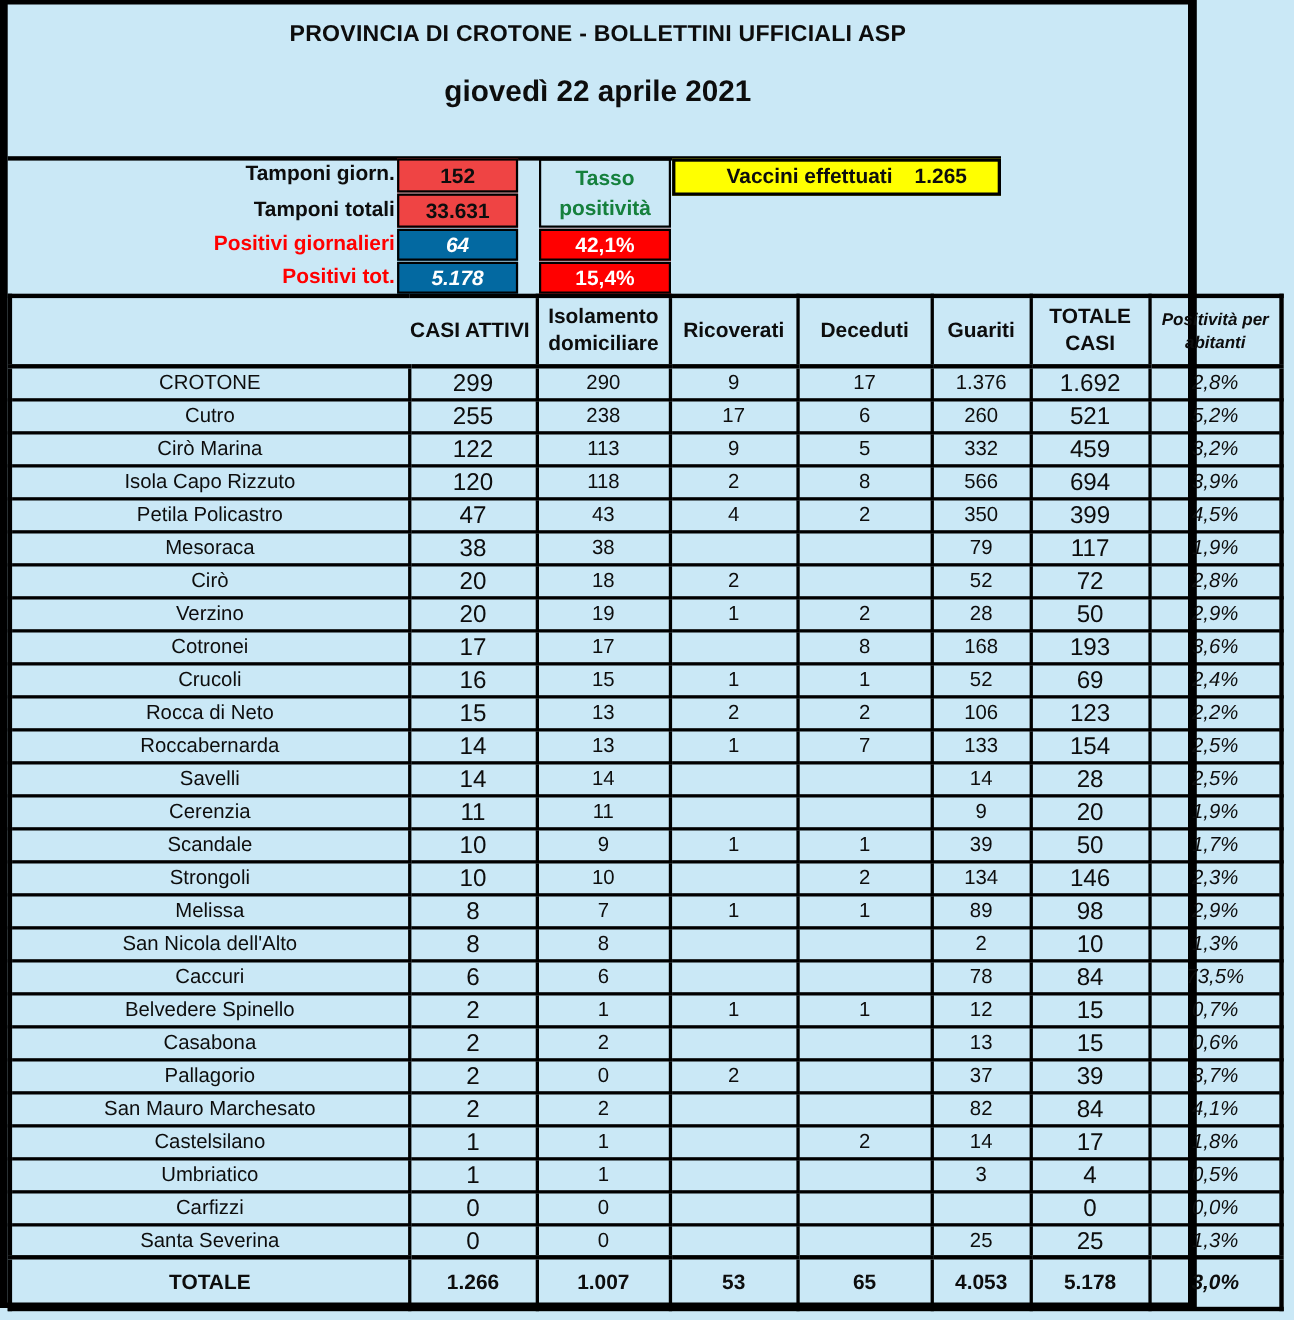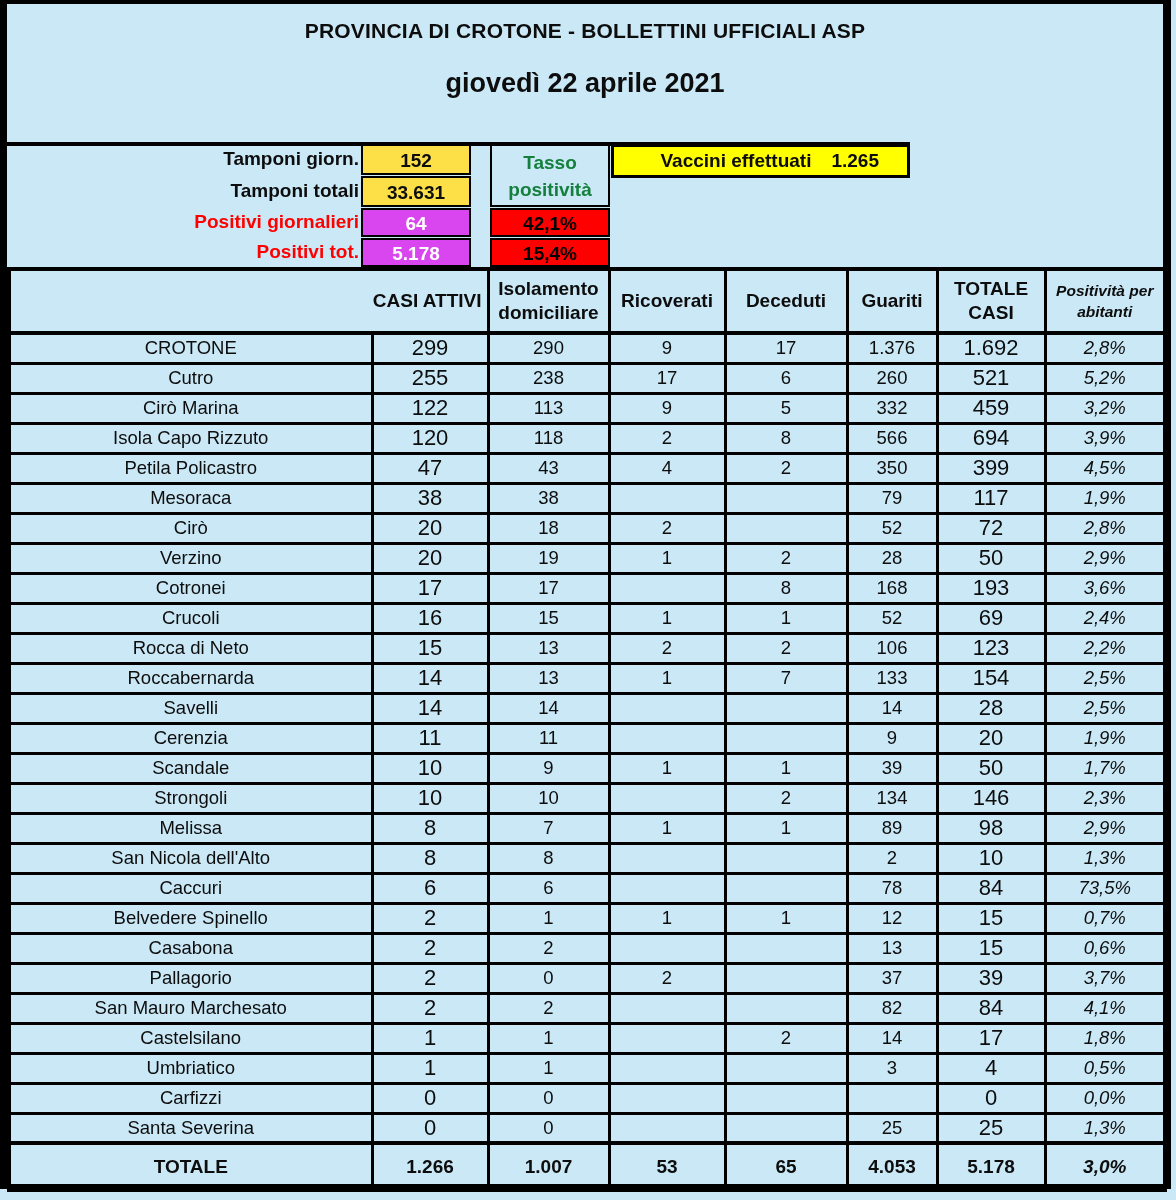--- a/index.html
+++ b/index.html
@@ -6,21 +6,21 @@
   body{
     width:1176px;height:1200px;
     background:#cae8f6;
     font-family:"Liberation Sans", sans-serif;
     color:#0d0d0d;
     position:relative;
     overflow:hidden;
   }
   .frame{
     position:absolute;left:0;top:0;
-    width:1171px;height:1189px;
+    width:1088px;height:1189px;
     box-sizing:border-box;
     border-style:solid;border-color:#000;
     border-width:4px 8px 5px 7px;
     background:#cae8f6;
   }
   
   .title-block{height:114px;text-align:center;}
   .title{padding-top:15px;font-size:21px;font-weight:bold;letter-spacing:.2px;}
   .date{margin-top:25px;font-size:27px;font-weight:bold;}
   
@@ -28,38 +28,38 @@
   .stats-topline{position:absolute;left:0;top:0;width:903px;height:4px;background:#000;}
   .stat-label{
     position:absolute;left:0;width:352px;text-align:right;
     font-weight:bold;font-size:19px;
   }
   .stat-label.red{color:#ff0000;}
   .stat-value{
     position:absolute;left:354px;width:110px;
     box-sizing:border-box;border:2px solid #000;
     font-weight:bold;font-size:19px;text-align:center;
-    background:#fde047;
-  }
-  .stat-value.red{background:#d946ef;color:#ffffff;}
+    background:#ef4444;
+  }
+  .stat-value.red{background:#0369a1;color:#ffffff;font-style:italic;}
   .r1{top:2px;height:31px;line-height:29px;}
   .r2{top:34px;height:31px;line-height:29px;}
   .r3{top:66px;height:29px;line-height:27px;}
   .r4{top:96px;height:29px;line-height:27px;}
   .tasso-box{
     position:absolute;left:483px;top:2px;width:120px;height:63px;
     box-sizing:border-box;border:2px solid #000;
     color:#15803d;font-weight:bold;font-size:19px;line-height:27px;
     text-align:center;white-space:pre-line;
     display:flex;align-items:center;justify-content:center;
   }
   .tasso-val{
     position:absolute;left:483px;width:120px;
     box-sizing:border-box;border:2px solid #000;
-    background:#ff0000;color:#000000;
+    background:#ff0000;color:#ffffff;
     font-weight:bold;font-size:19px;text-align:center;
   }
   .vaccini-box{
     position:absolute;left:604px;top:2px;width:299px;height:34px;
     box-sizing:border-box;border:3px solid #000;
     background:#ffff00;
     display:flex;align-items:center;justify-content:flex-end;
     font-weight:bold;font-size:19px;
   }
   .vaccini-box .lbl{margin-right:20px;}

